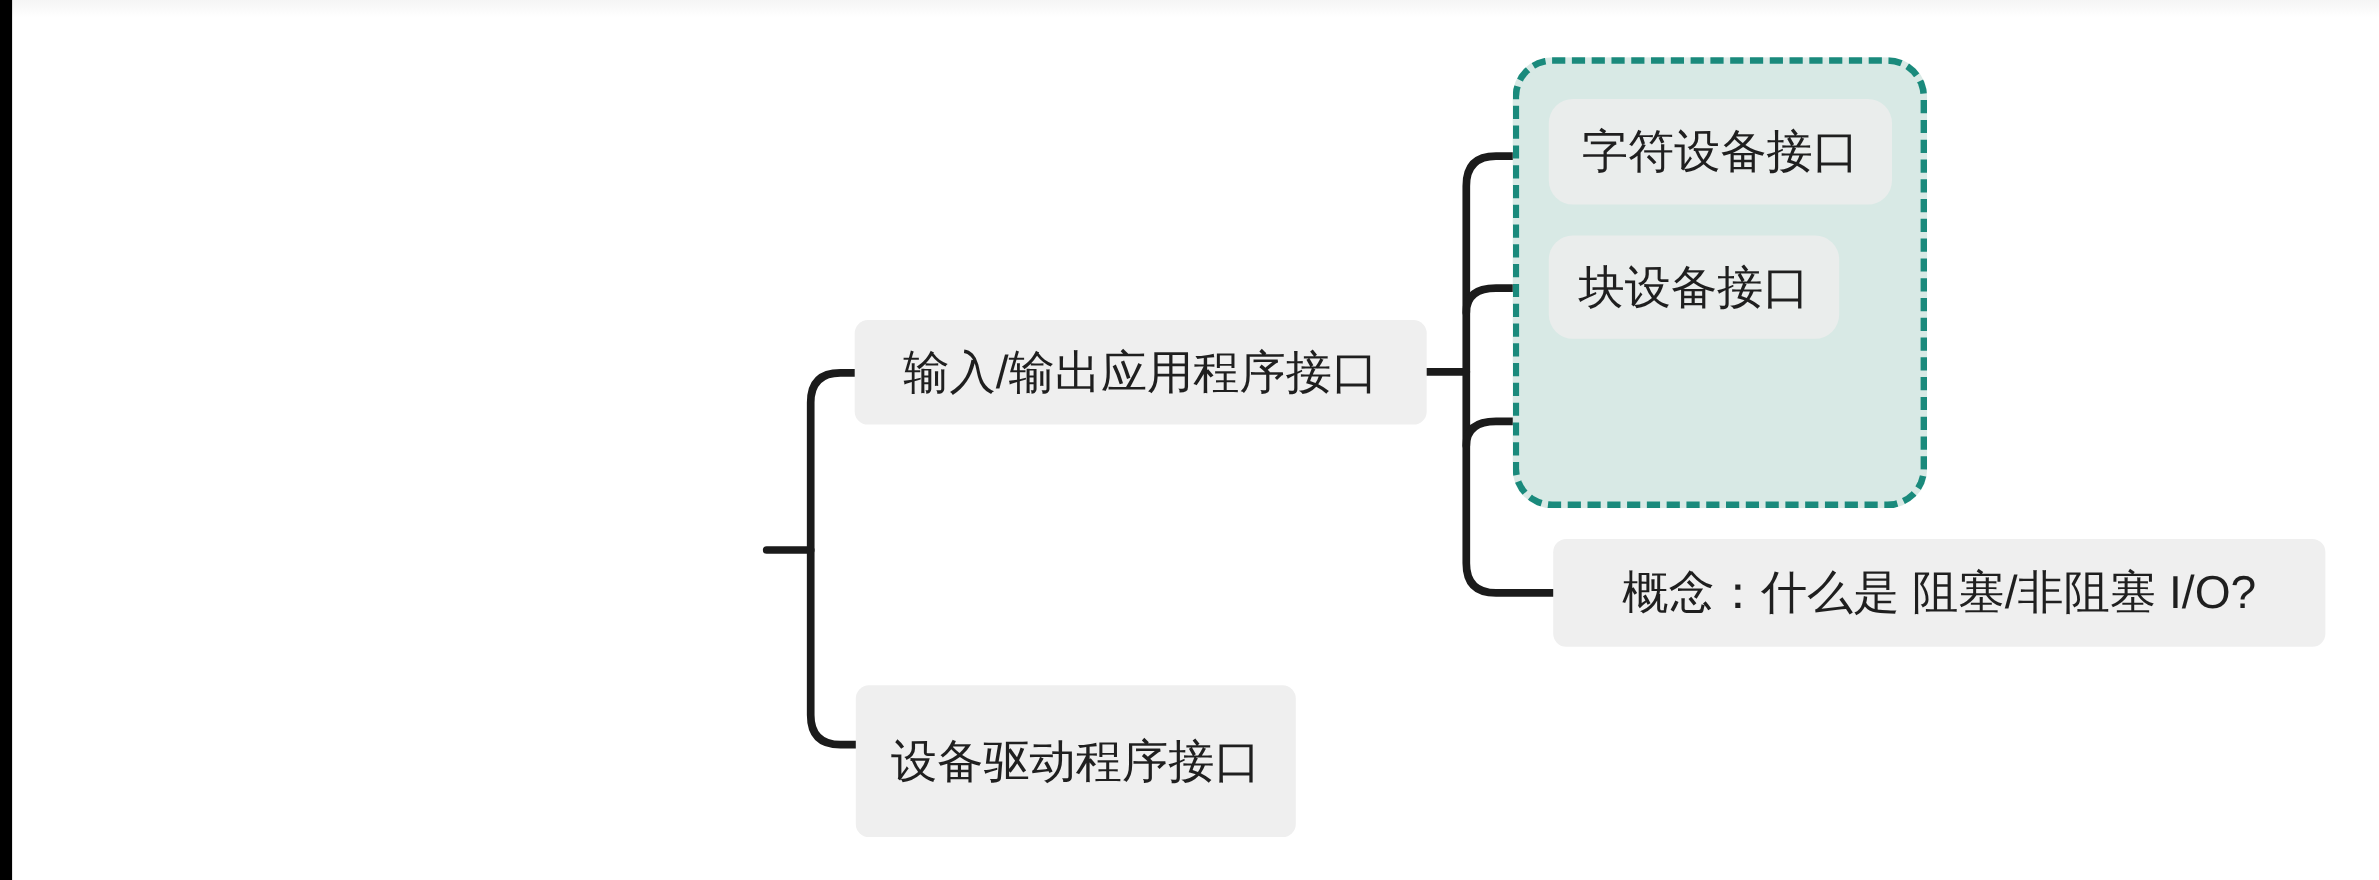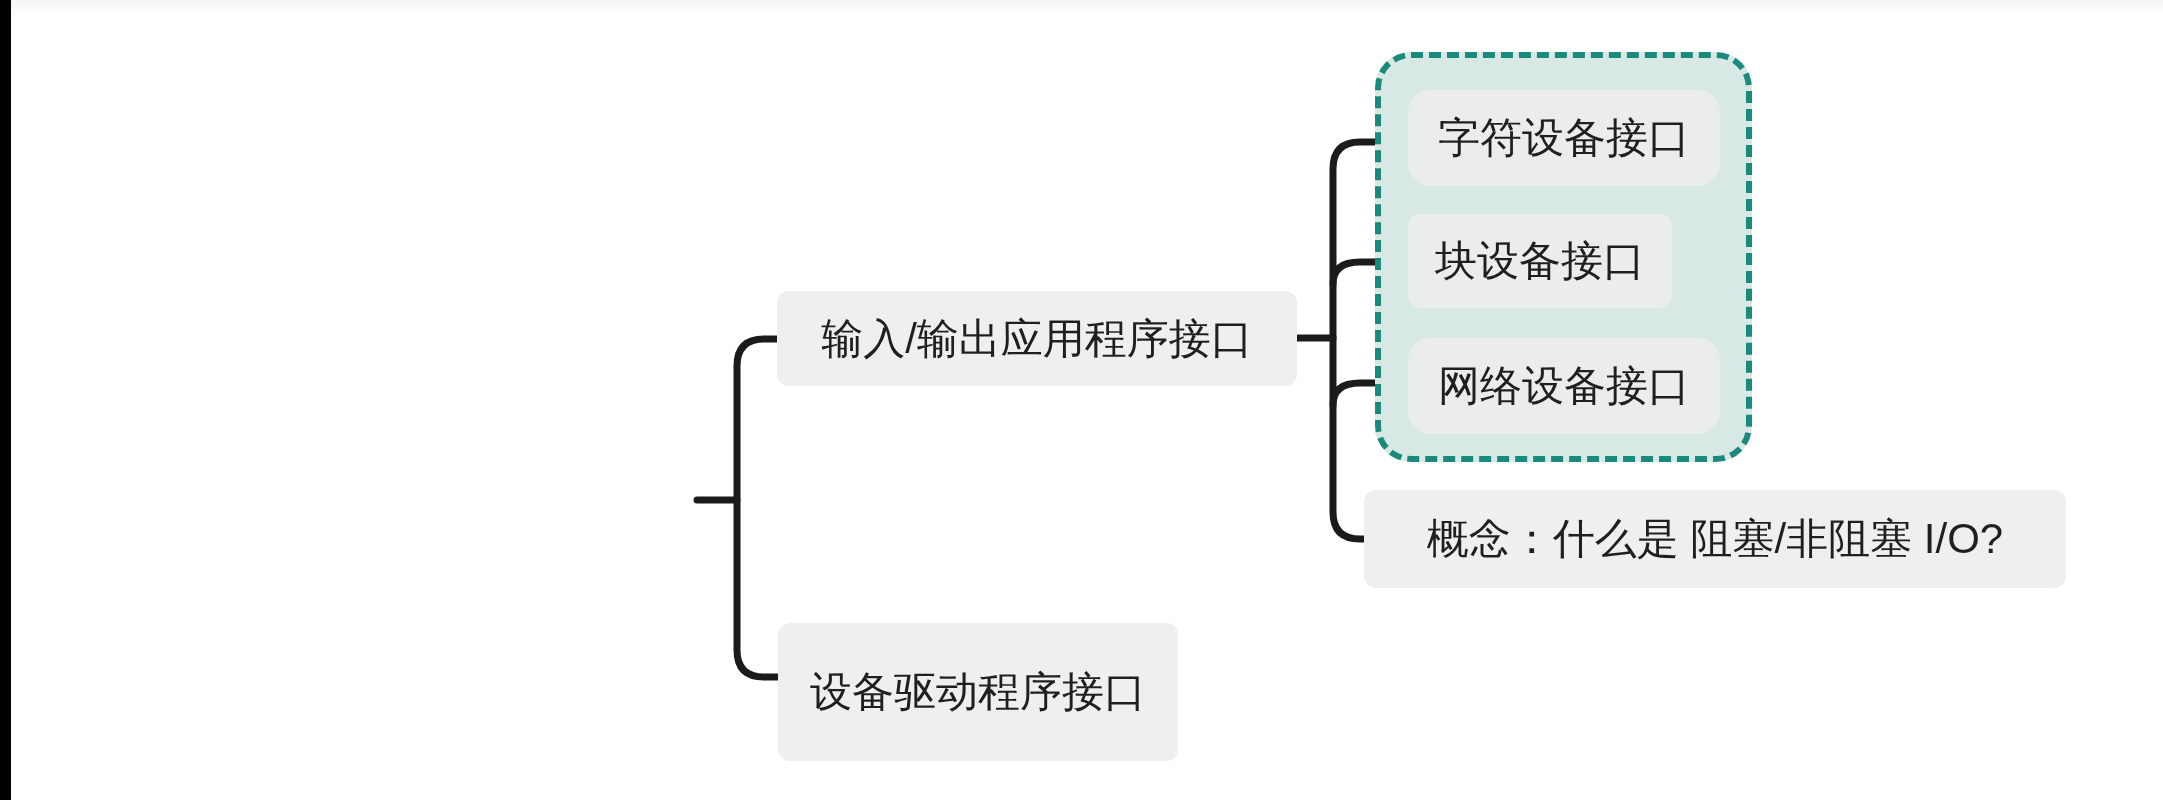--- a/index.html
+++ b/index.html
@@ -40,23 +40,23 @@
     border:6px dashed var(--groupborder,#1a8a7c);
     border-radius:36px;
     box-sizing:border-box;
   }
   .node.child{background:var(--childfill,#eaedec);border-radius:22px;}
   
   #node-root   {left:100px; top:434px; width:597px; height:132px;}
   #node-api    {left:777px; top:291px; width:520px; height:95px;}
   #node-driver {left:778px; top:623px; width:400px; height:138px;}
   #node-char   {left:1408px;top:90px;  width:312px; height:96px;}
-  #node-block  {left:1408px;top:214px; width:264px; height:94px;border-radius:13px;}
+  #node-block  {left:1408px;top:214px; width:264px; height:94px;}
   #node-net    {left:1408px;top:338px; width:312px; height:96px;}
-  #node-concept{left:1364px;top:490px; width:702px; height:98px;}
+  #node-concept{left:1412px;top:490px; width:702px; height:98px;}
 </style>
 </head>
 <body>
 
 <div id="canvas">
 
   <div class="top-bar"></div>
   <div class="left-strip"></div>
 
   <svg class="connectors" width="2163" height="800" viewBox="0 0 2163 800">
@@ -79,17 +79,16 @@
 
 
   <div class="node gray" id="node-api">输入/输出应用程序接口</div>
 
   <div class="node gray" id="node-driver">设备驱动程序接口</div>
 
   <div class="node child" id="node-char">字符设备接口</div>
 
   <div class="node child" id="node-block">块设备接口</div>
 
-  <div class="node child" id="node-net">网络设备接口</div>
 
   <div class="node gray" id="node-concept">概念：什么是 阻塞/非阻塞 I/O?</div>
 
 </div>
 
 </body></html>

